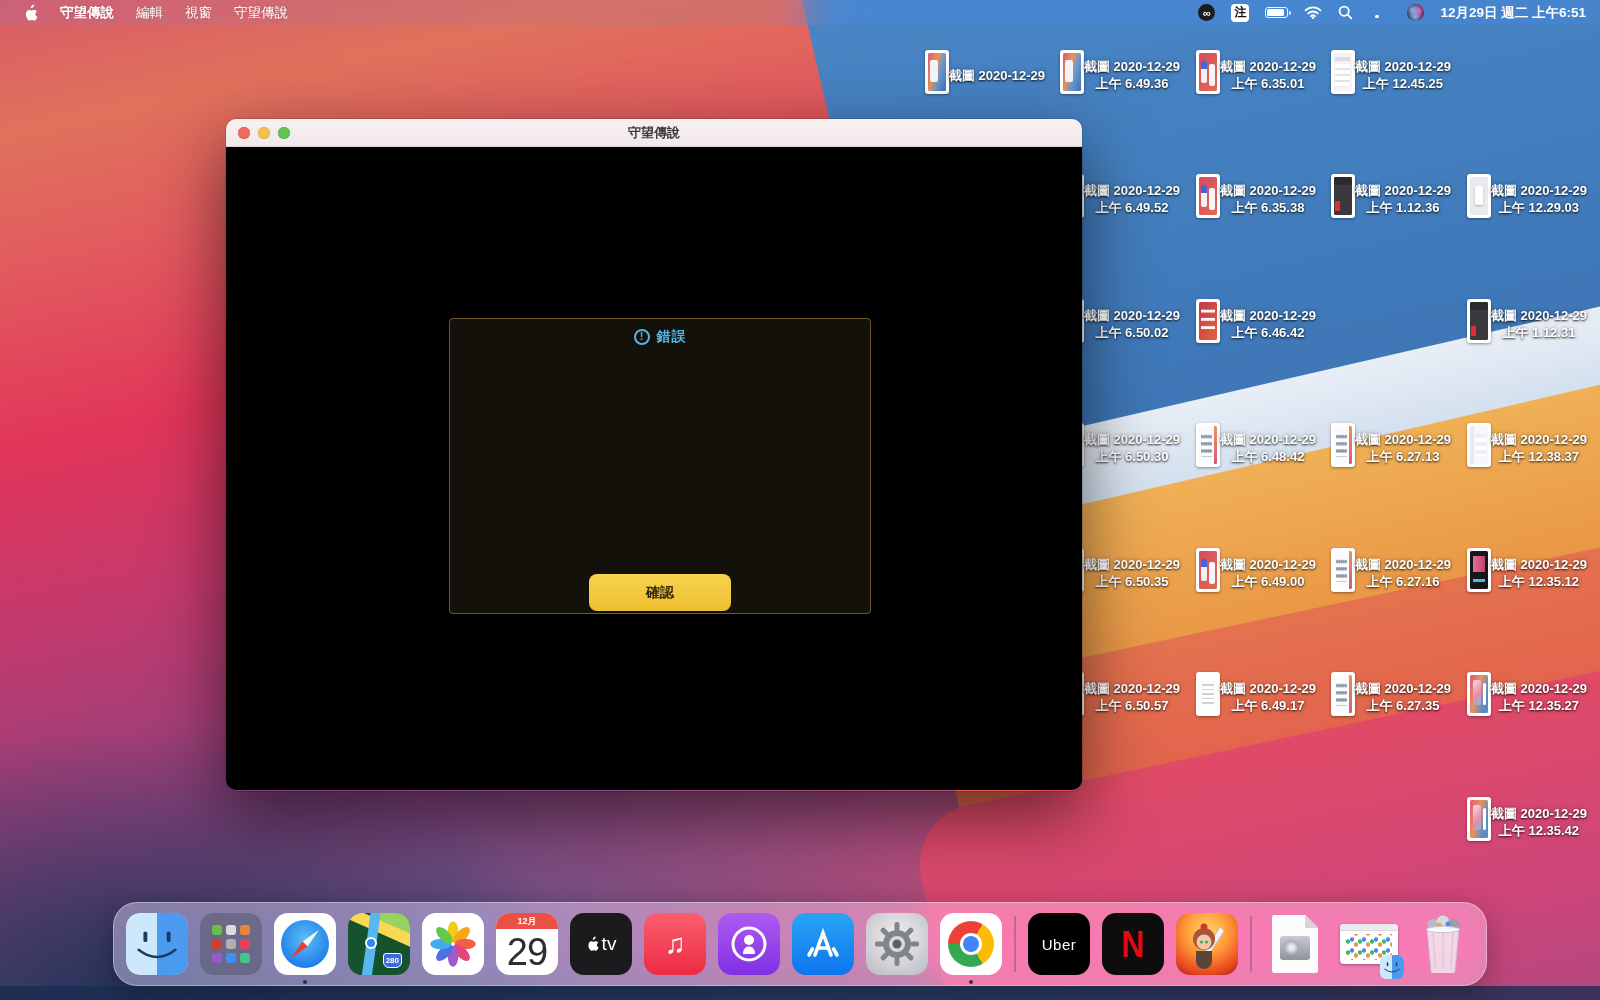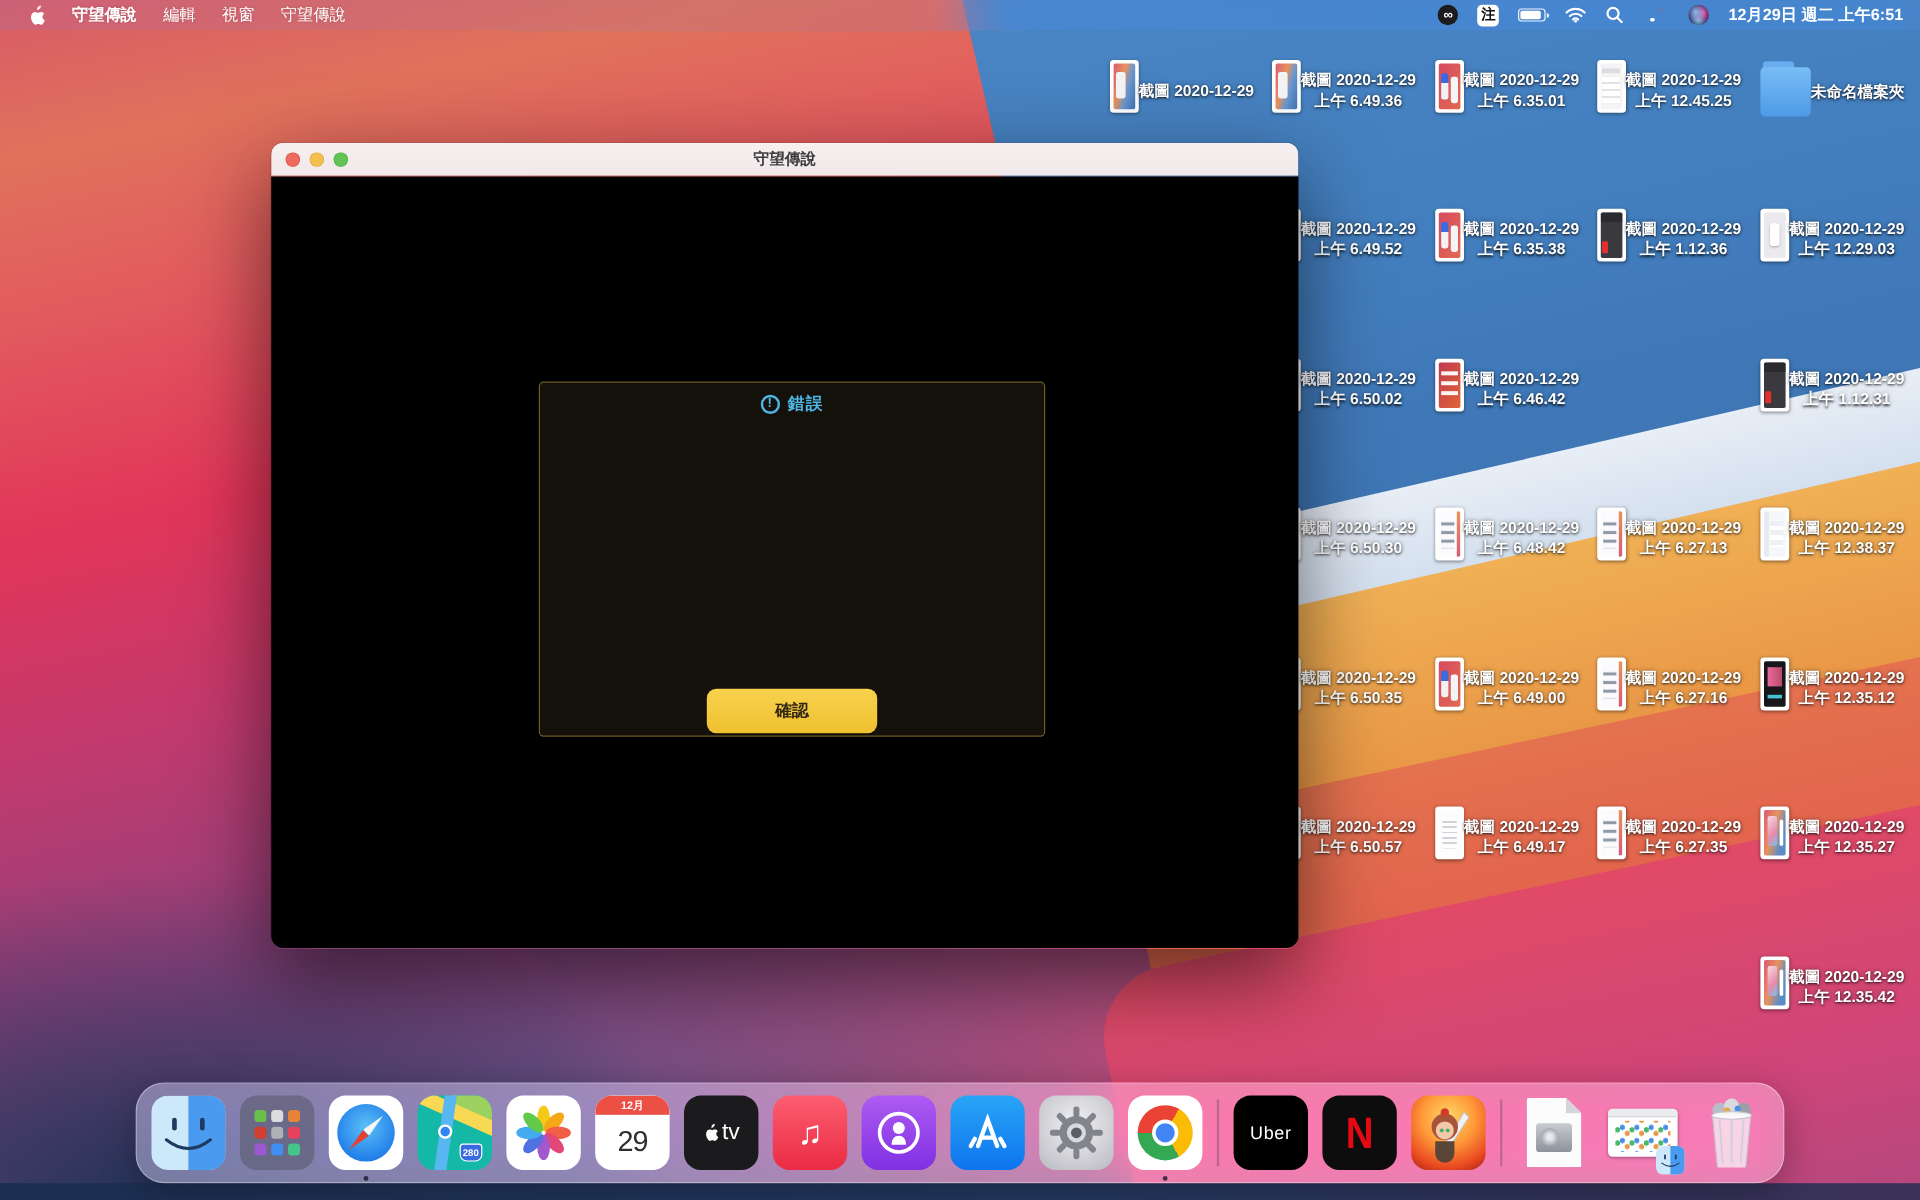--- a/index.html
+++ b/index.html
@@ -173,38 +173,38 @@
   .lp-grid i { border-radius:3px; }
   .di-safari { background:#fff; }
   .safari-dial { position:relative; width:48px; height:48px; border-radius:50%;
     background:radial-gradient(circle at 50% 40%,#5cc0f8,#1f7de8 75%); }
   .safari-needle { position:absolute; left:50%; top:50%; width:40px; height:7px;
     transform:translate(-50%,-50%) rotate(-45deg); }
   .safari-needle::before { content:""; position:absolute; left:0; top:0; width:50%; height:100%;
     background:#e8402f; clip-path:polygon(0 50%,100% 0,100% 100%); }
   .safari-needle::after { content:""; position:absolute; right:0; top:0; width:50%; height:100%;
     background:#f6f6f6; clip-path:polygon(0 0,100% 50%,0 100%); }
-  .di-maps { background:#14b8a6; overflow:hidden; }
+  .di-maps { background:#14532d; overflow:hidden; }
   .maps-green { position:absolute; right:-6px; top:-8px; width:40px; height:34px;
     background:#9ad160; border-radius:0 0 0 60%; }
   .maps-yellow { position:absolute; left:-8px; top:10px; width:90px; height:12px;
     background:#f7d954; transform:rotate(24deg); }
   .maps-road { position:absolute; left:18px; top:-4px; width:10px; height:74px;
     background:#58b6f0; transform:rotate(8deg); }
   .maps-pin { position:absolute; left:17px; top:24px; width:12px; height:12px; border-radius:50%;
     background:#2f86f2; border:2.5px solid #fff; }
   .maps-shield { position:absolute; right:8px; bottom:7px; min-width:18px; height:15px; padding:0 2px;
     background:#3a6ae0; border:1.5px solid #fff; border-radius:3px 3px 6px 6px;
     color:#fff; font-size:8px; font-weight:700; display:flex; align-items:center; justify-content:center; }
   .di-photos { background:#fff; }
   .di-calendar { background:#fff; flex-direction:column; overflow:hidden; align-items:stretch; }
   .cal-head { height:16px; background:#ec5044; color:#fff; font-size:9px; font-weight:700;
     display:flex; align-items:center; justify-content:center; }
   .cal-day { flex:1; display:flex; align-items:center; justify-content:center;
-    font-size:24px; font-weight:300; color:#2f2f33; letter-spacing:-1px; }
+    font-size:38px; font-weight:300; color:#2f2f33; letter-spacing:-1px; }
   .di-tv { background:#1b1b1d; gap:3px; }
   .tv-label { color:#fff; font-size:19px; font-weight:400; letter-spacing:0; }
   .di-music { background:linear-gradient(#fd5e70,#ea2b43); color:#fff; font-size:28px; }
   .di-podcasts { background:linear-gradient(#ae5bf2,#8030e2); }
   .di-appstore { background:linear-gradient(#28a5f5,#0e74ee); }
   .di-settings { background:radial-gradient(circle at 50% 40%,#f2f2f4,#b9b9c1); }
   .di-chrome { background:#fff; }
   .chrome-ball { position:relative; width:46px; height:46px; border-radius:50%;
     background:conic-gradient(from 150deg,#34a853 0 120deg,#ea4335 120deg 240deg,#fbbc05 240deg 360deg); }
   .chrome-ball::before { content:""; position:absolute; inset:12px; border-radius:50%; background:#fff; }
@@ -277,29 +277,20 @@
     </div>
     <div class="desktop-icon" style="left: 1331px; top: 50px;">
       <div class="thumb">
         <div class="shot table"></div>
       </div>
       <div class="icon-label">
         <span>截圖 2020-12-29</span>
         <span>上午 12.45.25</span>
       </div>
     </div>
-    <div class="desktop-icon" style="left: 1467px; top: 50px;">
-      <div class="folder-icon">
-        <div class="tab"></div>
-        <div class="body"></div>
-      </div>
-      <div class="icon-label">
-        <span>未命名檔案夾</span>
-      </div>
-    </div>
     <div class="desktop-icon" style="left: 1060px; top: 174px;">
       <div class="thumb">
         <div class="shot anime"></div>
       </div>
       <div class="icon-label">
         <span>截圖 2020-12-29</span>
         <span>上午 6.49.52</span>
       </div>
     </div>
     <div class="desktop-icon" style="left: 1196px; top: 174px;">

